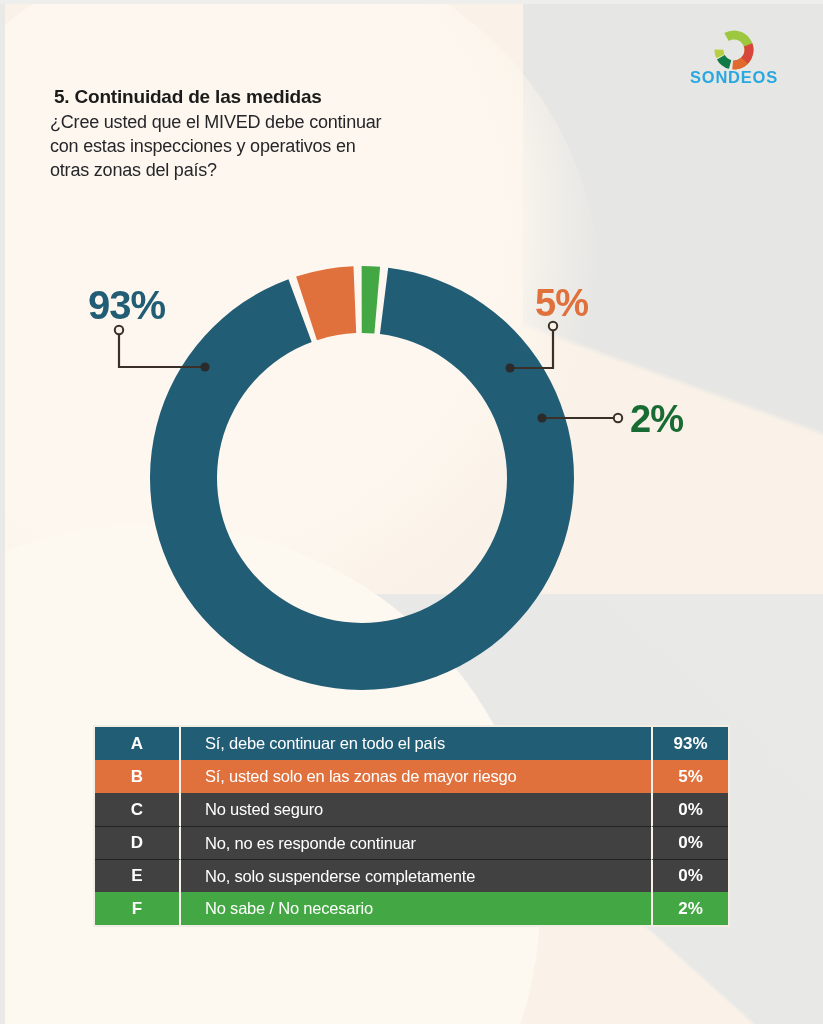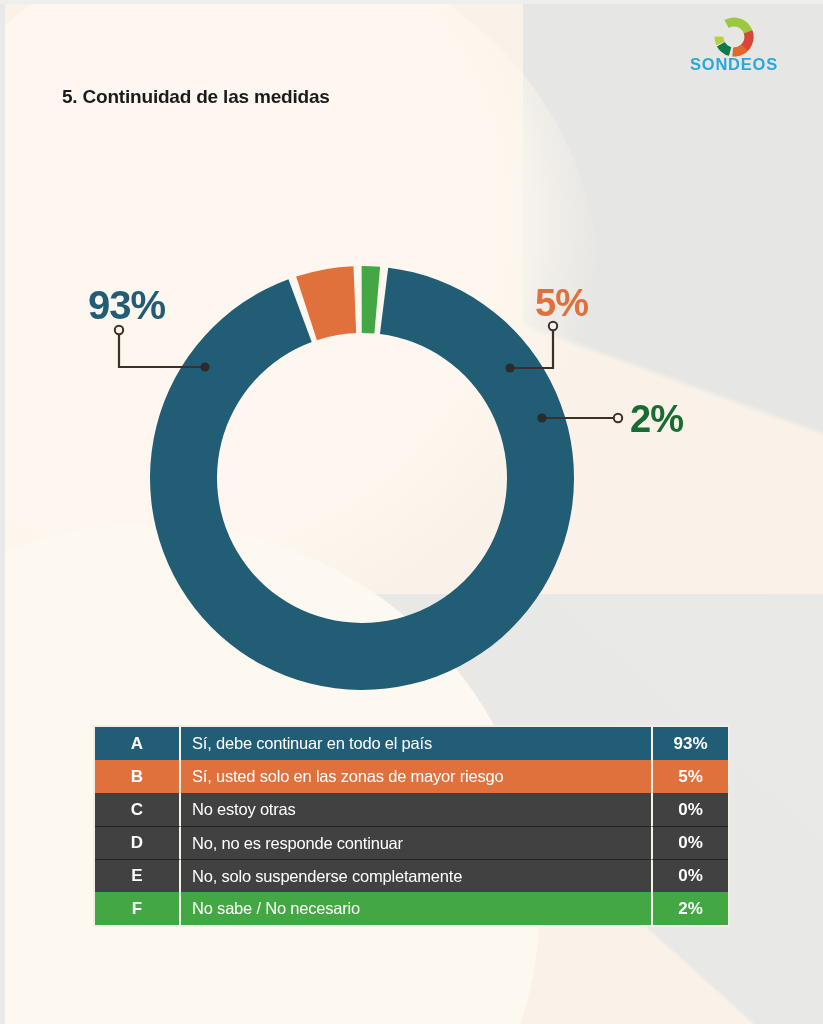--- a/index.html
+++ b/index.html
@@ -26,32 +26,32 @@
   }
   #bg-swoosh2{
     position:absolute;left:-240px;bottom:-260px;width:780px;height:760px;
     border-radius:50%;
     background:radial-gradient(circle at 60% 40%, #fdf8f0 0%, #fdf8f0 58%, rgba(253,248,240,0) 74%);
   }
   #bg-leftedge{position:absolute;left:0;top:0;width:5px;height:1024px;background:#e9e9e7;}
   #bg-topedge{position:absolute;left:0;top:0;width:823px;height:4px;background:#eeeeec;}
 
   
-  #logo{position:absolute;left:688px;top:16px;width:92px;height:56px;text-align:center;}
+  #logo{position:absolute;left:688px;top:29px;width:92px;height:56px;text-align:center;}
   #logo-ring{width:42px;height:42px;margin:0 auto;}
   #logo-word{
     font-size:16.5px;font-weight:bold;color:#29a8e0;letter-spacing:.8px;
     line-height:16px;margin-top:-2px;
   }
 
   
   #heading{position:absolute;left:50px;top:86px;width:470px;}
   #q-title{
     font-size:19px;font-weight:bold;color:#1b1b1b;
-    letter-spacing:-.2px;margin:0 0 2px 12px;line-height:22px;
+    letter-spacing:-.2px;margin:0 0 2px 4px;line-height:22px;
   }
   #q-text{
     font-size:18px;color:#26262a;line-height:24px;letter-spacing:-.2px;
   }
 
   
   #donut-wrap{position:absolute;left:0;top:236px;width:823px;height:490px;}
   #donut-svg{display:block;}
   .pct-label{font-weight:bold;letter-spacing:-1px;}
 
@@ -60,21 +60,21 @@
     position:absolute;left:95px;top:727px;width:633px;
     border-collapse:separate;border-spacing:0;
     box-shadow:0 0 0 2px #f3ede4;
   }
   #legend-table tr{height:33px;}
   .cell-letter{
     width:82px;text-align:center;font-weight:bold;font-size:17px;color:#ffffff;
     border-right:2px solid #f7f2ea;
   }
   .cell-text{
-    text-align:left;font-size:16.5px;color:#ffffff;padding-left:11px;
+    text-align:left;font-size:16.5px;color:#ffffff;padding-left:24px;
     letter-spacing:-.2px;
   }
   .cell-pct{
     width:73px;text-align:center;font-weight:bold;font-size:17px;color:#ffffff;
     border-left:2px solid #f7f2ea;
   }
   tr.row-teal td{background:#225d76;}
   tr.row-orange td{background:#e0703c;}
   tr.row-gray td{background:#414141;border-top:1px solid #232323;}
   tr.row-gray.first-gray td{border-top:none;}
@@ -101,20 +101,25 @@
         <circle r="15" fill="none" stroke="#0f7a45" stroke-width="9" stroke-dasharray="12 95" transform="rotate(105)"></circle>
         <circle r="15" fill="none" stroke="#b9cf3f" stroke-width="9" stroke-dasharray="7 95" transform="rotate(155)"></circle>
       </g>
     </svg>
   </div>
   <div id="logo-word">SONDEOS</div>
 </div>
 
 <div id="heading">
   <div id="q-title">5. Continuidad de las medidas</div>
+  <div id="q-text">
+    <div>¿Cree usted que el MIVED debe continuar</div>
+    <div>con estas inspecciones y operativos en</div>
+    <div>otras zonas del país?</div>
+  </div>
 </div>
 
 <div id="donut-wrap">
   <svg id="donut-svg" width="823" height="490" viewBox="0 0 823 490">
 
     <g id="slices">
         <path d="M388.2035130689844,31.62562916827639 A212,212 0 1 1 288.44964186646985,43.16754586227765 L311.694330521878,106.0061044812748 A145,145 0 1 0 379.92221412737143,98.11186900660414 Z" fill="#225d76"></path>
         <path d="M296.13659691828485,40.490664894909855 A212,212 0 0 1 353.49205998309725,30.17078823573746 L356.1808900827788,97.11681270840535 A145,145 0 0 0 316.95191770354387,104.17521891397138 Z" fill="#e0703c"></path>
         <path d="M361.62999038642954,30.000322894383004 A212,212 0 0 1 380.10838770512186,30.774797207527854 L374.38545385491824,97.52993205231857 A145,145 0 0 0 361.7469273869447,97.00022084757327 Z" fill="#43a843"></path>
       </g>
@@ -150,21 +155,21 @@
         <td class="cell-text">Sí, debe continuar en todo el país</td>
         <td class="cell-pct">93%</td>
       </tr>
       <tr class="row-orange">
         <td class="cell-letter">B</td>
         <td class="cell-text">Sí, usted solo en las zonas de mayor riesgo</td>
         <td class="cell-pct">5%</td>
       </tr>
       <tr class="row-gray first-gray">
         <td class="cell-letter">C</td>
-        <td class="cell-text">No estoy otras</td>
+        <td class="cell-text">No usted seguro</td>
         <td class="cell-pct">0%</td>
       </tr>
       <tr class="row-gray">
         <td class="cell-letter">D</td>
         <td class="cell-text">No, no es responde continuar</td>
         <td class="cell-pct">0%</td>
       </tr>
       <tr class="row-gray">
         <td class="cell-letter">E</td>
         <td class="cell-text">No, solo suspenderse completamente</td>

